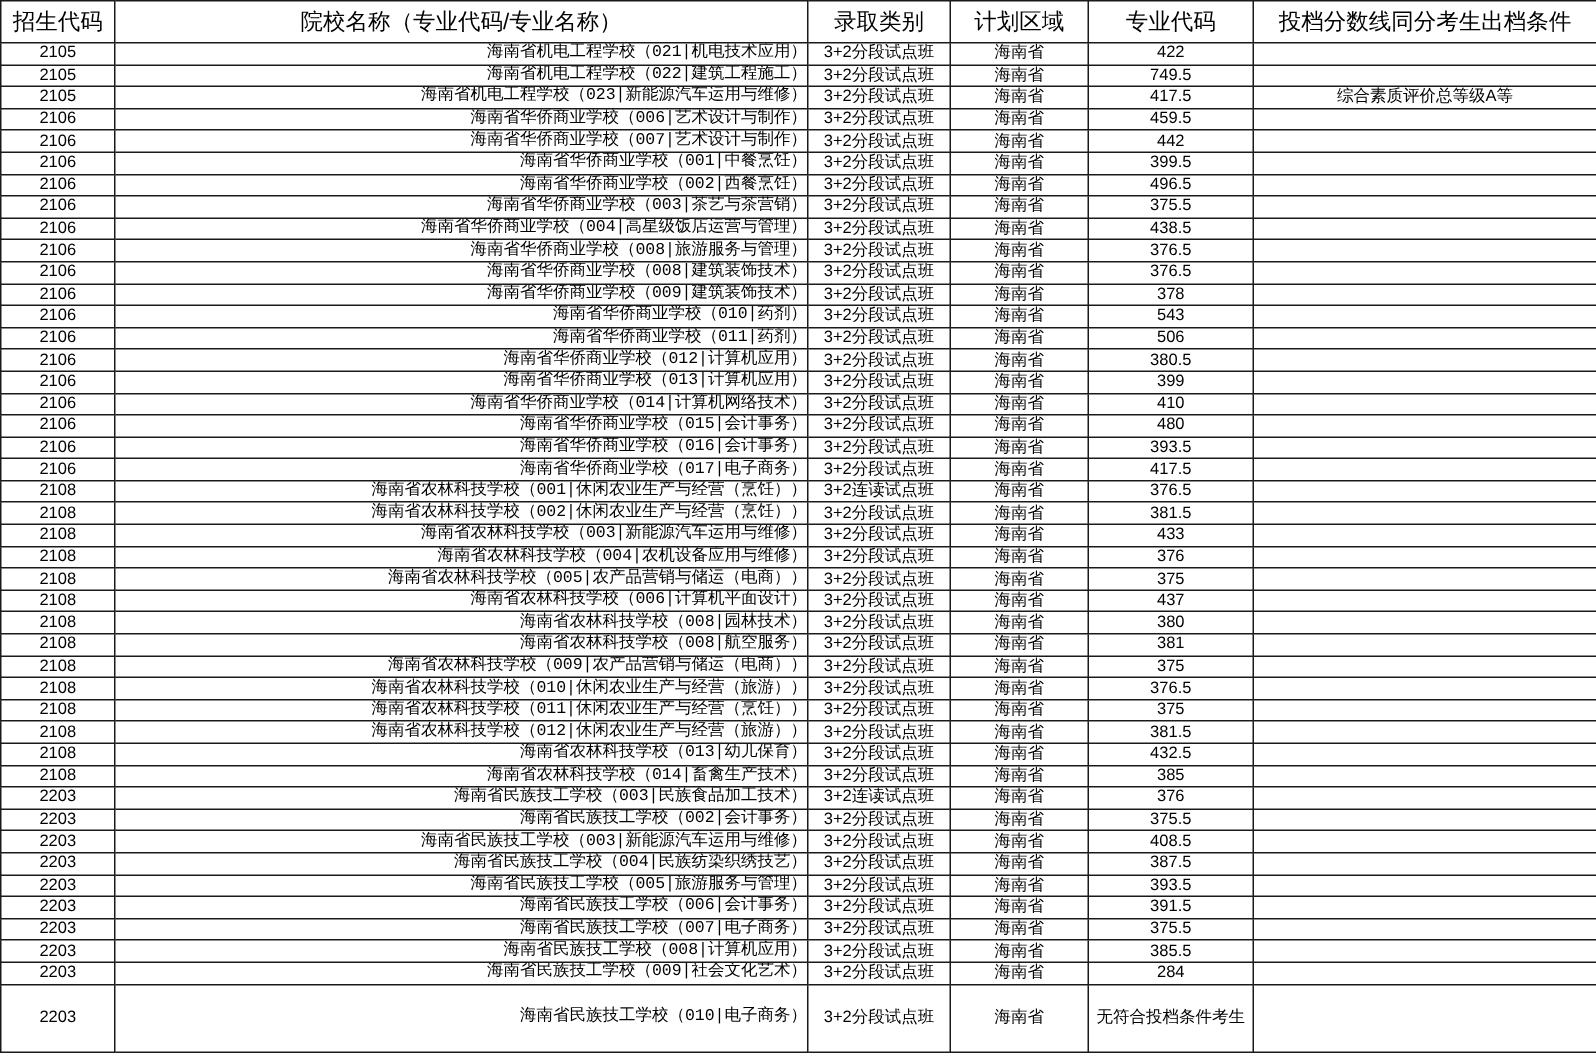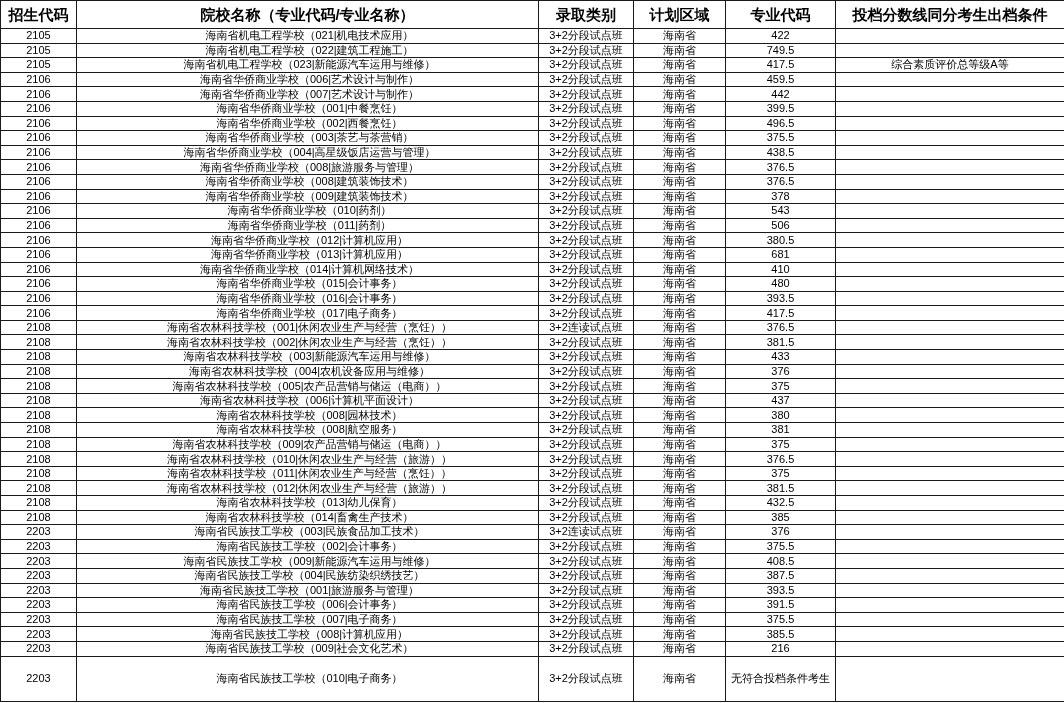--- a/index.html
+++ b/index.html
@@ -24,33 +24,34 @@
   table.score-table td {
     border: 1px solid #1a1a1a;
     padding: 0;
     overflow: hidden;
     white-space: nowrap;
     vertical-align: middle;
   }
   table.score-table thead th {
     height: 27px;
     font-size: 15px;
-    font-weight: bold;
+    font-weight: normal;
     text-align: center;
     line-height: 1;
   }
   table.score-table tbody td {
     height: 13.6px;
     font-size: 11px;
     line-height: 1;
     text-align: center;
   }
   table.score-table tbody td.c1 {
-    text-align: center;
+    text-align: right;
     padding-left: 4px;
+    font-family: Liberation Mono, monospace;
   }
   table.score-table tbody tr:last-child td {
     height: 44px;
   }
 </style>
 </head>
 <body>
 
 <div class="page">
   <table class="score-table">
@@ -191,21 +192,21 @@
           <td class="c2">3+2分段试点班</td>
           <td class="c3">海南省</td>
           <td class="c4">380.5</td>
           <td class="c5"></td>
         </tr>
         <tr>
           <td class="c0">2106</td>
           <td class="c1">海南省华侨商业学校（013|计算机应用）</td>
           <td class="c2">3+2分段试点班</td>
           <td class="c3">海南省</td>
-          <td class="c4">681</td>
+          <td class="c4">399</td>
           <td class="c5"></td>
         </tr>
         <tr>
           <td class="c0">2106</td>
           <td class="c1">海南省华侨商业学校（014|计算机网络技术）</td>
           <td class="c2">3+2分段试点班</td>
           <td class="c3">海南省</td>
           <td class="c4">410</td>
           <td class="c5"></td>
         </tr>
@@ -356,37 +357,37 @@
         <tr>
           <td class="c0">2203</td>
           <td class="c1">海南省民族技工学校（002|会计事务）</td>
           <td class="c2">3+2分段试点班</td>
           <td class="c3">海南省</td>
           <td class="c4">375.5</td>
           <td class="c5"></td>
         </tr>
         <tr>
           <td class="c0">2203</td>
-          <td class="c1">海南省民族技工学校（009|新能源汽车运用与维修）</td>
+          <td class="c1">海南省民族技工学校（003|新能源汽车运用与维修）</td>
           <td class="c2">3+2分段试点班</td>
           <td class="c3">海南省</td>
           <td class="c4">408.5</td>
           <td class="c5"></td>
         </tr>
         <tr>
           <td class="c0">2203</td>
           <td class="c1">海南省民族技工学校（004|民族纺染织绣技艺）</td>
           <td class="c2">3+2分段试点班</td>
           <td class="c3">海南省</td>
           <td class="c4">387.5</td>
           <td class="c5"></td>
         </tr>
         <tr>
           <td class="c0">2203</td>
-          <td class="c1">海南省民族技工学校（001|旅游服务与管理）</td>
+          <td class="c1">海南省民族技工学校（005|旅游服务与管理）</td>
           <td class="c2">3+2分段试点班</td>
           <td class="c3">海南省</td>
           <td class="c4">393.5</td>
           <td class="c5"></td>
         </tr>
         <tr>
           <td class="c0">2203</td>
           <td class="c1">海南省民族技工学校（006|会计事务）</td>
           <td class="c2">3+2分段试点班</td>
           <td class="c3">海南省</td>
@@ -407,21 +408,21 @@
           <td class="c2">3+2分段试点班</td>
           <td class="c3">海南省</td>
           <td class="c4">385.5</td>
           <td class="c5"></td>
         </tr>
         <tr>
           <td class="c0">2203</td>
           <td class="c1">海南省民族技工学校（009|社会文化艺术）</td>
           <td class="c2">3+2分段试点班</td>
           <td class="c3">海南省</td>
-          <td class="c4">216</td>
+          <td class="c4">284</td>
           <td class="c5"></td>
         </tr>
         <tr>
           <td class="c0">2203</td>
           <td class="c1">海南省民族技工学校（010|电子商务）</td>
           <td class="c2">3+2分段试点班</td>
           <td class="c3">海南省</td>
           <td class="c4">无符合投档条件考生</td>
           <td class="c5"></td>
         </tr>

